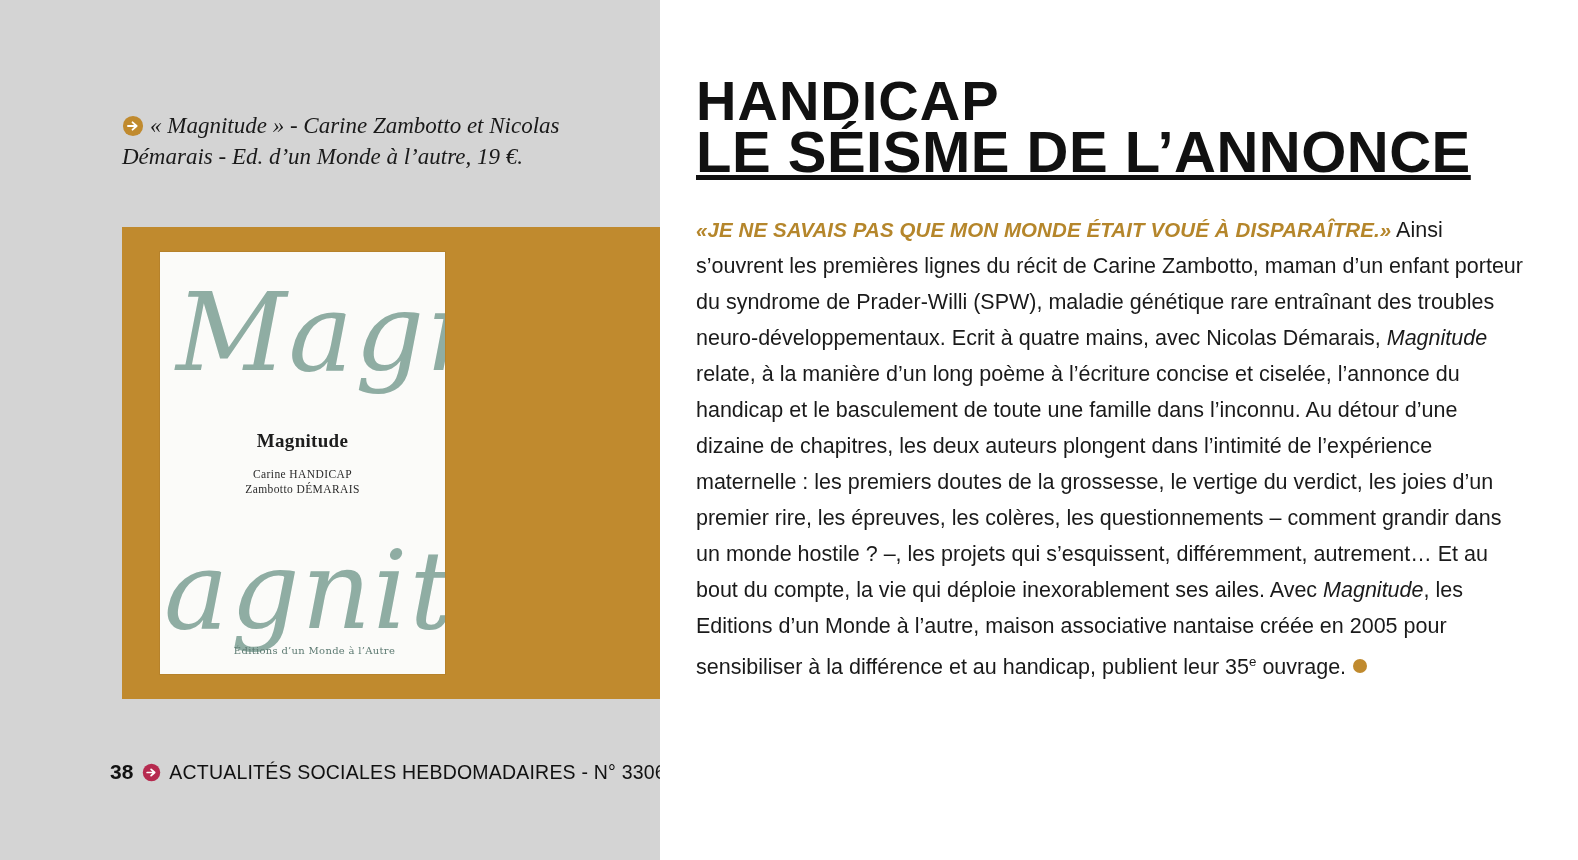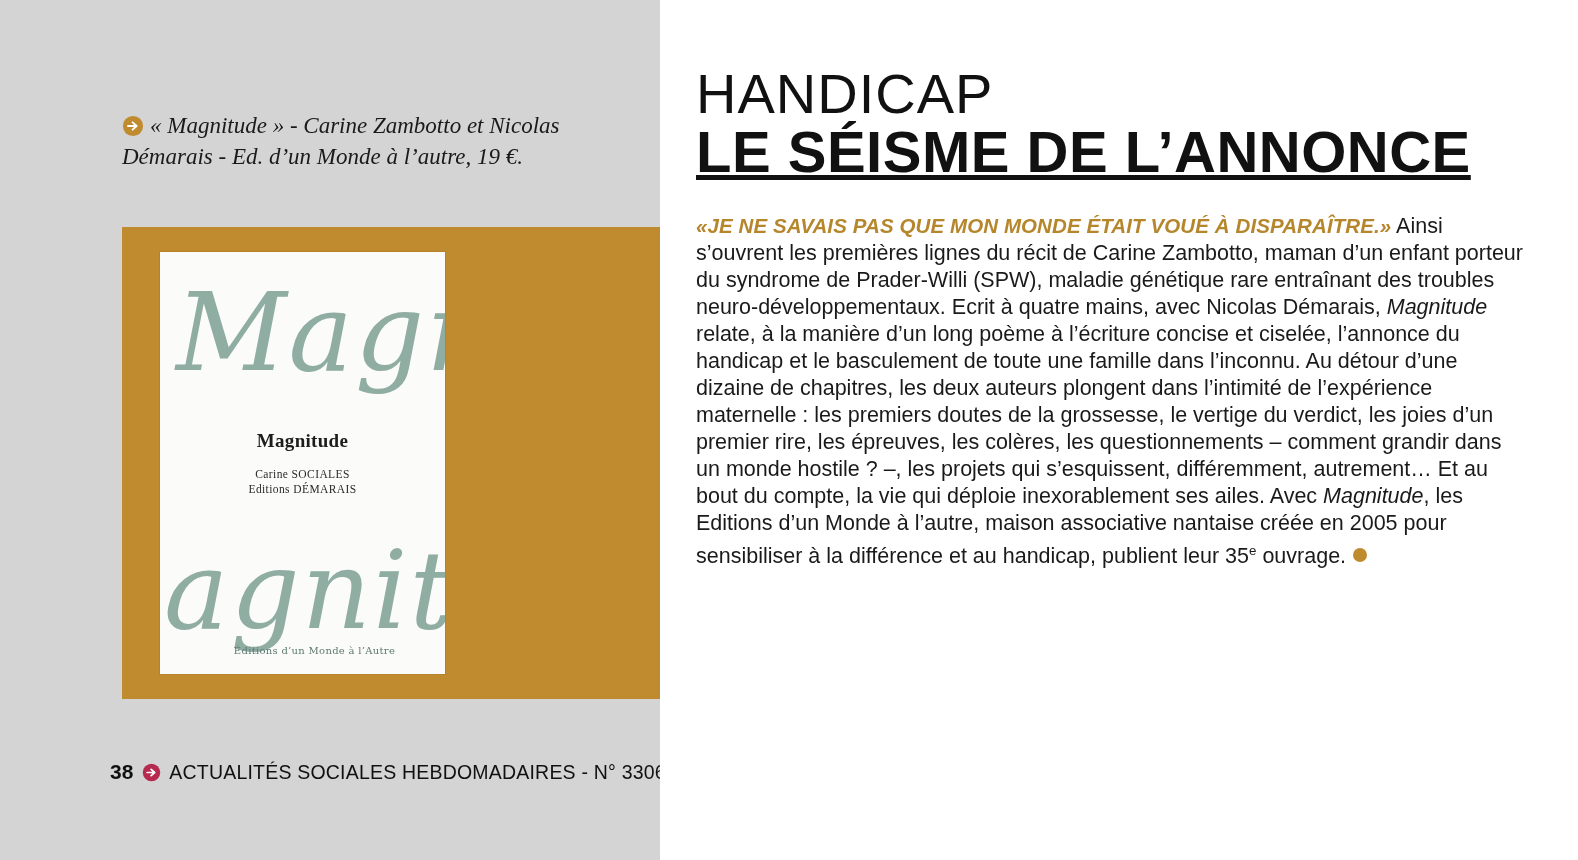--- a/index.html
+++ b/index.html
@@ -149,43 +149,43 @@
     position: absolute;
     left: 660px;
     top: 0;
     width: 918px;
     height: 860px;
     background: #ffffff;
   }
   .rubric {
     position: absolute;
     left: 36px;
-    top: 61px;
+    top: 68px;
     font-size: 56px;
-    font-weight: 400;
+    font-weight: 700;
     letter-spacing: 1px;
     color: #111;
   }
   .headline {
     position: absolute;
     left: 36px;
     top: 118px;
     font-size: 58px;
     font-weight: bold;
     letter-spacing: 0.5px;
     color: #111;
     text-decoration: underline;
   }
   .article {
     position: absolute;
     left: 36px;
     top: 212px;
     width: 828px;
     font-size: 21.5px;
-    line-height: 27px;
+    line-height: 36px;
     color: #1a1a1a;
     text-align: left;
   }
   .lede {
     color: #b5862b;
     font-weight: bold;
     font-style: italic;
     font-size: 20.5px;
     letter-spacing: 0.1px;
   }
@@ -229,22 +229,22 @@
         </svg>
       </span><span>« Magnitude » - Carine Zambotto et Nicolas Démarais - Ed. d’un Monde à l’autre, 19 €.</span>
     </div>
 
     <div class="book-block">
       <div class="book-cover">
         <div class="script-top">Magn</div>
         <div class="script-bottom">agnitu</div>
         <div class="cover-title">Magnitude</div>
         <div class="cover-authors">
-          <div>Carine SOCIALES</div>
-          <div>Editions DÉMARAIS</div>
+          <div>Carine HANDICAP</div>
+          <div>Zambotto DÉMARAIS</div>
         </div>
         <div class="cover-publisher">Éditions d’un Monde à l’Autre</div>
       </div>
     </div>
 
     <div class="footer">
       <span class="footer-page">38</span>
       <span class="footer-arrow">
         <svg viewBox="0 0 24 24" width="19" height="19">
           <circle cx="12" cy="12" r="11" fill="#b62a4f"></circle>

